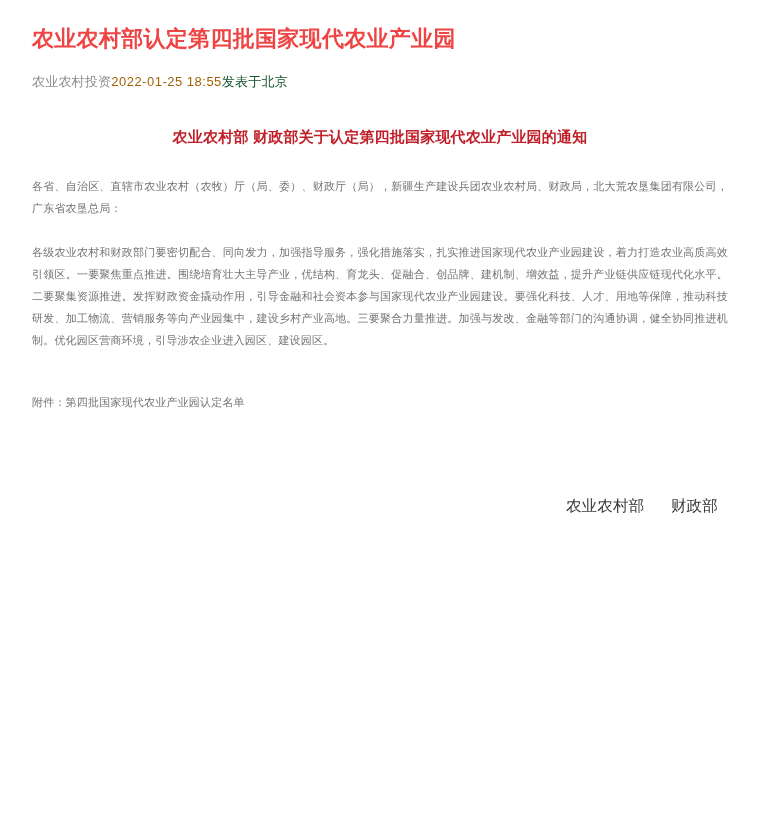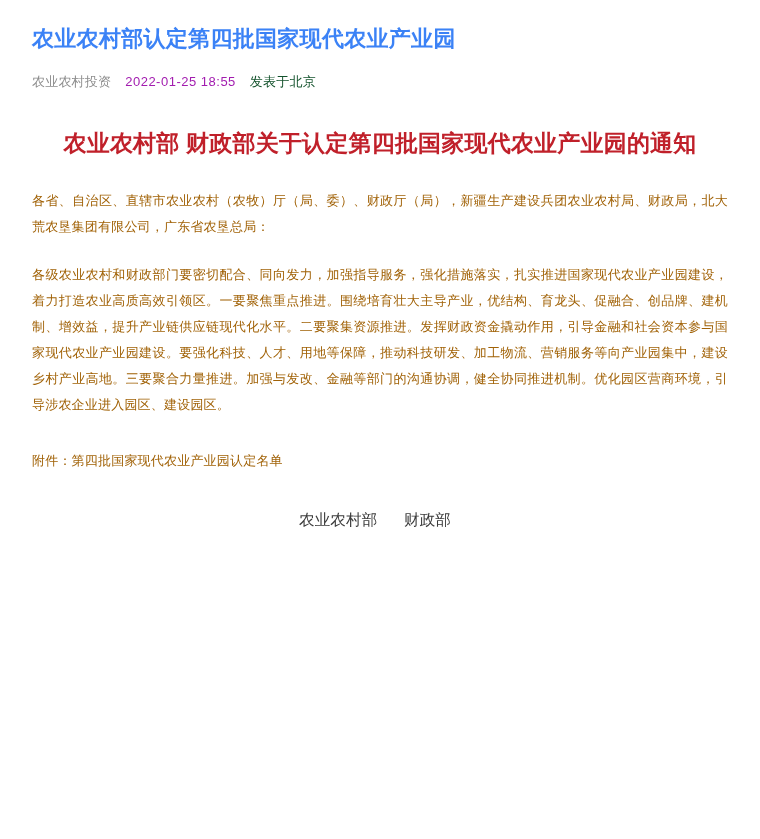--- a/index.html
+++ b/index.html
@@ -15,71 +15,70 @@
     -webkit-font-smoothing: antialiased;
   }
   .page {
     width: 760px;
     box-sizing: border-box;
     padding: 18px 32px 24px 32px;
   }
   .article-title {
     font-size: 22px;
     font-weight: bold;
-    color: #3b82f6;
+    color: #ef4444;
     line-height: 1.4;
     margin: 6px 0 0 0;
     letter-spacing: 0.3px;
   }
   .meta-row {
     margin-top: 18px;
     font-size: 13px;
     color: #9a9a9a;
     display: flex;
     align-items: center;
-    gap: 14px;
     letter-spacing: 0.2px;
   }
   .meta-source {
     color: #8d8d8d;
   }
   .meta-date {
-    color: #a21caf;
+    color: #a16207;
     letter-spacing: 0.5px;
   }
   .meta-location {
     color: #14532d;
   }
   .doc-title {
     margin-top: 34px;
     text-align: center;
-    font-size: 23px;
+    font-size: 15px;
     font-weight: bold;
     color: #c0202a;
     line-height: 1.6;
     letter-spacing: 0.2px;
   }
   .body-block {
     margin-top: 26px;
   }
   p.para {
-    font-size: 13px;
+    font-size: 11px;
     line-height: 2.0;
-    color: #a16207;
+    color: #737373;
     margin: 0 0 22px 0;
     text-align: justify;
     text-justify: inter-ideograph;
     letter-spacing: 0.2px;
   }
   p.attachment {
-    margin-top: 30px;
+    margin-top: 40px;
   }
   .signature {
-    margin-top: 30px;
-    text-align: center;
+    margin-top: 77px;
+    text-align: right;
     font-size: 15.5px;
     line-height: 2.0;
     color: #3b3b3b;
     padding-right: 10px;
     letter-spacing: 0.2px;
   }
   .sig-line {
     display: block;
   }
   .sig-org span {

